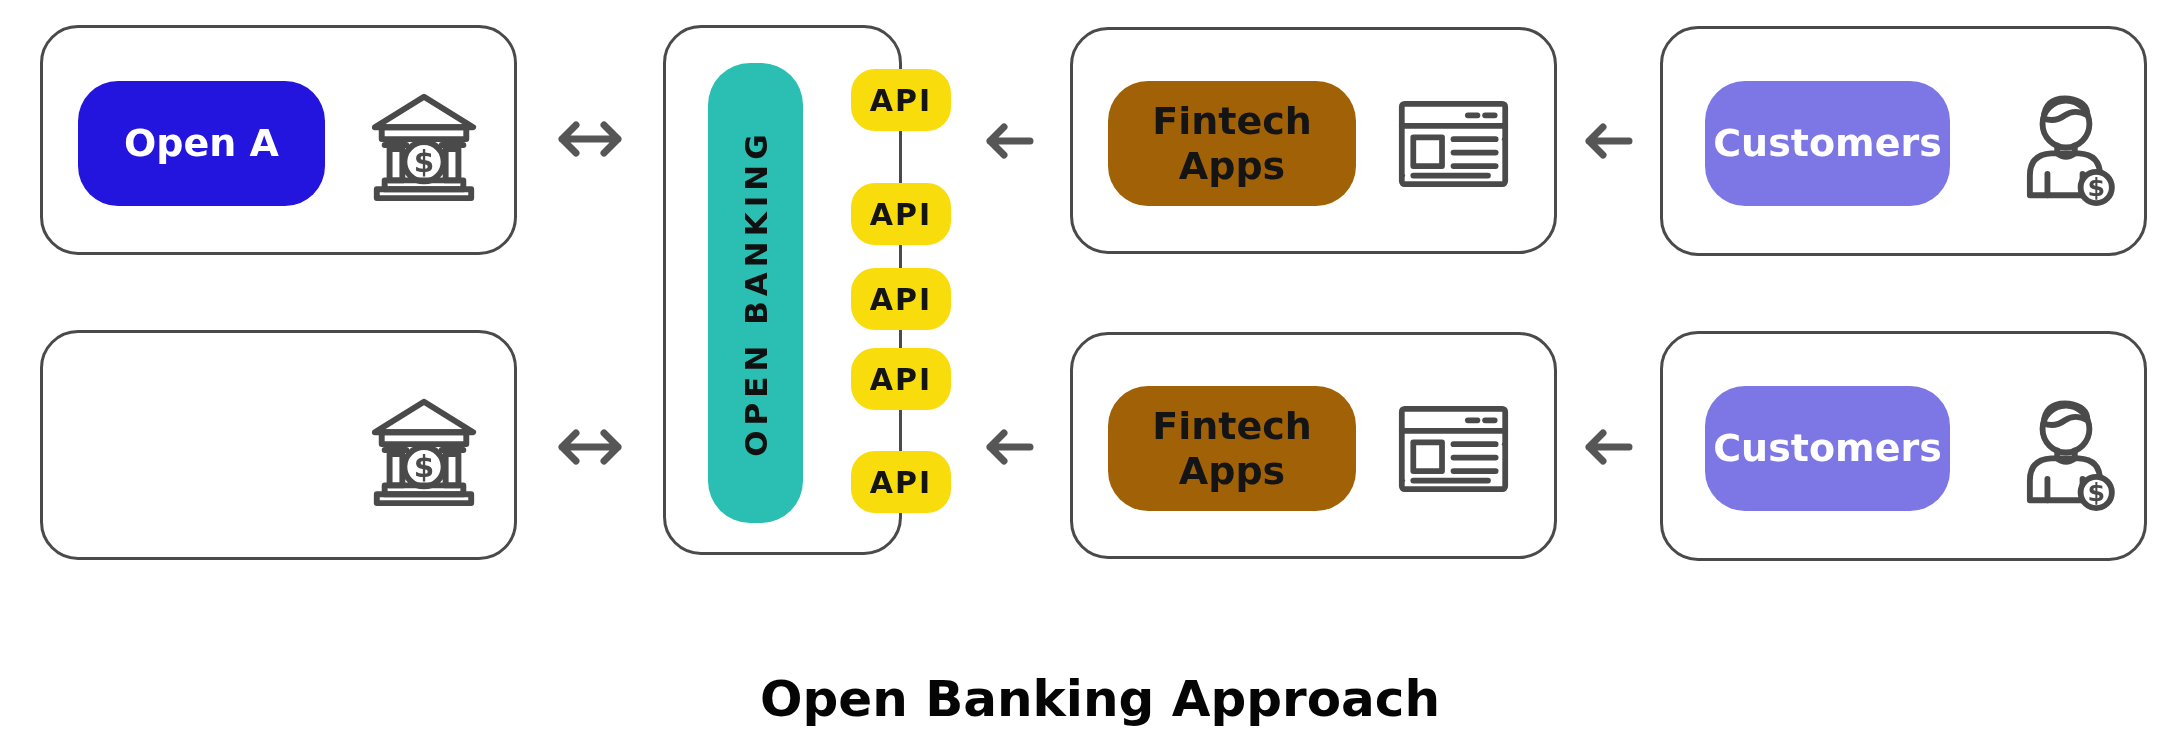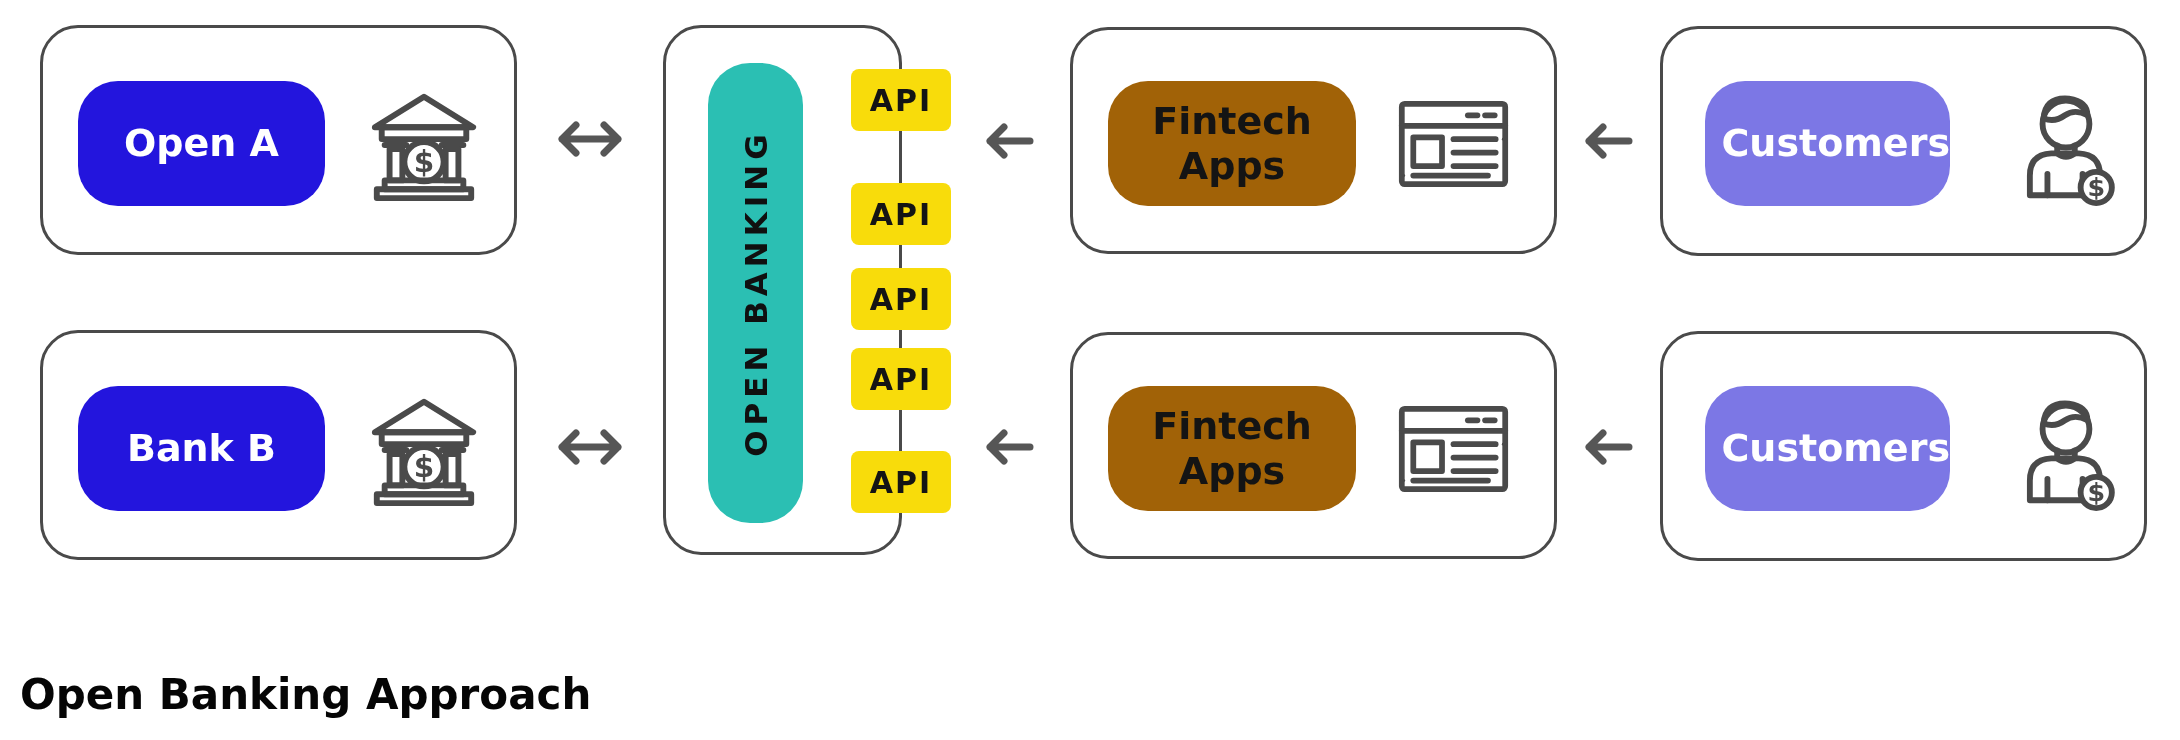--- a/index.html
+++ b/index.html
@@ -27,21 +27,21 @@
     align-items: center;
     justify-content: center;
     text-align: center;
     font-weight: bold;
     font-size: 38px;
     line-height: 1.18;
     white-space: pre-line;
   }
   .pill.blue   { background: #2315dd; color: #ffffff; }
   .pill.yellow { background: #a16207; color: #141414; }
-  .pill.purple { background: #7c77e5; color: #ffffff; justify-content: flex-end; }
+  .pill.purple { background: #7c77e5; color: #ffffff; }
 
   .icon { position: absolute; }
   .icon svg { display: block; width: 100%; height: 100%; }
 
   
   .hub-bar {
     position: absolute;
     left: 42px; top: 35px;
     width: 95px; height: 460px;
     background: #2bbfb3;
@@ -56,37 +56,38 @@
     font-weight: bold;
     font-size: 31px;
     letter-spacing: 5px;
     color: #101010;
   }
   .api-pill {
     position: absolute;
     left: 185px;
     width: 100px; height: 62px;
     background: #f8dc0b;
-    border-radius: 8px;
+    border-radius: 24px;
     display: flex;
     align-items: center;
     justify-content: center;
     font-weight: bold;
     font-size: 30px;
     letter-spacing: 2px;
     color: #141414;
   }
   .arrow { position: absolute; }
   .arrow svg { display: block; }
 
   .diagram-title {
     position: absolute;
     left: 0; top: 670px;
     width: 100%;
-    font-size: 42px;
+    text-align: center;
+    font-size: 50px;
     font-weight: bold;
     color: #050505;
     padding-left: 20px;
   }
 </style>
 </head>
 <body>
 
 <div class="canvas">
 
@@ -104,23 +105,20 @@
         <rect x="82" y="64" width="13" height="32"></rect>
         <circle cx="60" cy="77" r="20"></circle>
         <text x="60" y="87" font-size="30" font-weight="bold" fill="#4a4a4a" stroke="none" text-anchor="middle">$</text>
         <rect x="20" y="96" width="80" height="9"></rect>
         <rect x="12" y="105" width="96" height="9"></rect>
       </svg>
     </div>
   </div>
 
   <div class="container" style="left:40px; top:330px; width:477px; height:230px;">
-    <div class="pill blue" style="left:35px; top:53px; width:247px; height:125px;">
-      <span>Bank B</span>
-    </div>
     <div class="icon" style="left:322px; top:58px; width:118px; height:118px;">
       <svg viewBox="0 0 120 120" fill="none" stroke="#4a4a4a" stroke-width="6" stroke-linejoin="round" stroke-linecap="round">
         <path d="M10 42 L60 11 L110 42 Z"></path>
         <rect x="17" y="42" width="86" height="12"></rect>
         <line x1="20" y1="60" x2="42" y2="60"></line>
         <rect x="25" y="64" width="13" height="32"></rect>
         <line x1="78" y1="60" x2="100" y2="60"></line>
         <rect x="82" y="64" width="13" height="32"></rect>
         <circle cx="60" cy="77" r="20"></circle>
         <text x="60" y="87" font-size="30" font-weight="bold" fill="#4a4a4a" stroke="none" text-anchor="middle">$</text>

